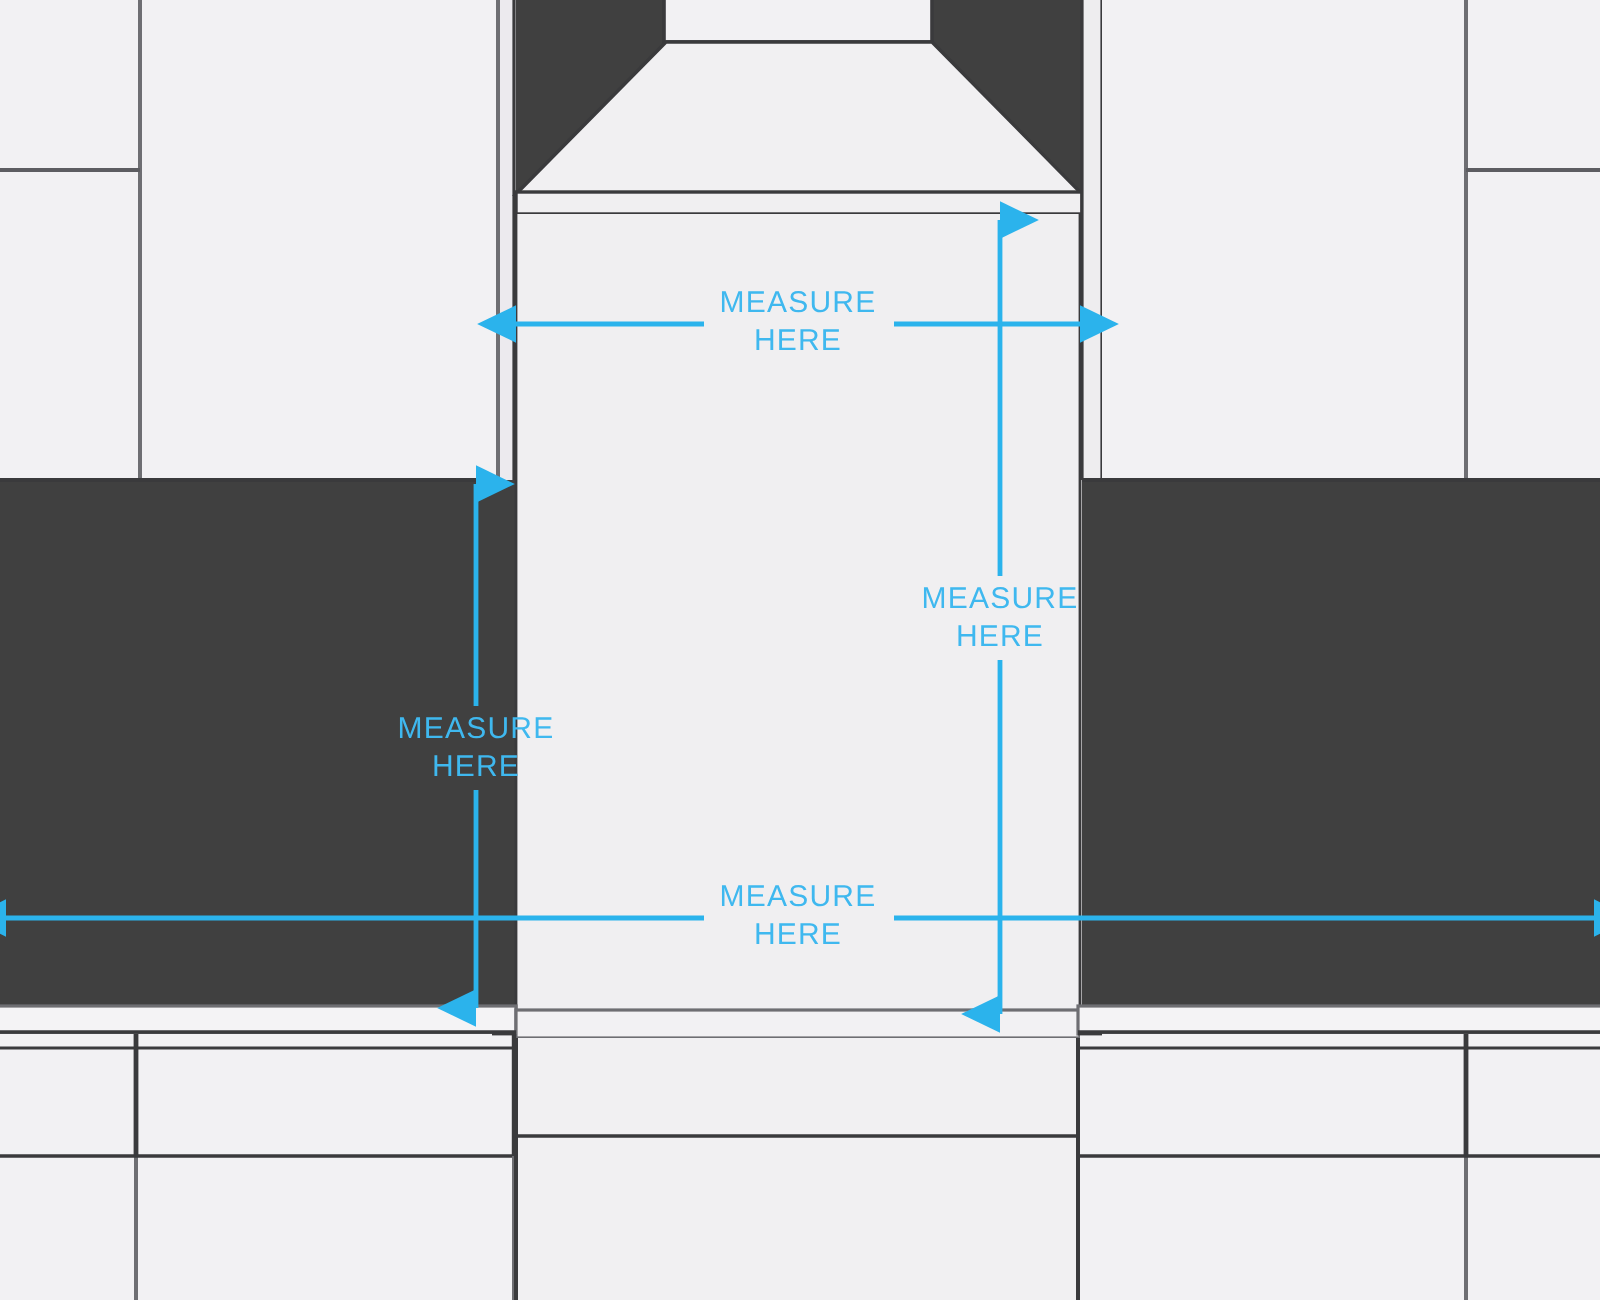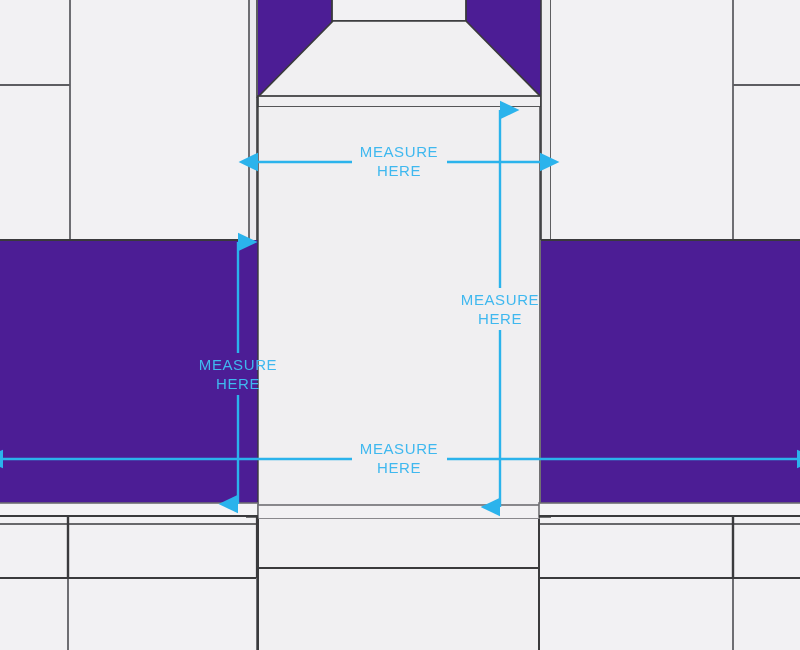--- a/index.html
+++ b/index.html
@@ -7,21 +7,21 @@
     padding: 0;
     background: #f0eff1;
   }
   body {
     font-family: "Liberation Sans", sans-serif;
   }
   #stage {
     position: relative;
     width: 800px;
     height: 650px;
-    background: #4c1d95;
+    background: #404040;
     overflow: hidden;
   }
   #stage svg.layer {
     position: absolute;
     left: 0;
     top: 0;
     width: 800px;
     height: 650px;
   }
   .dim-label {

